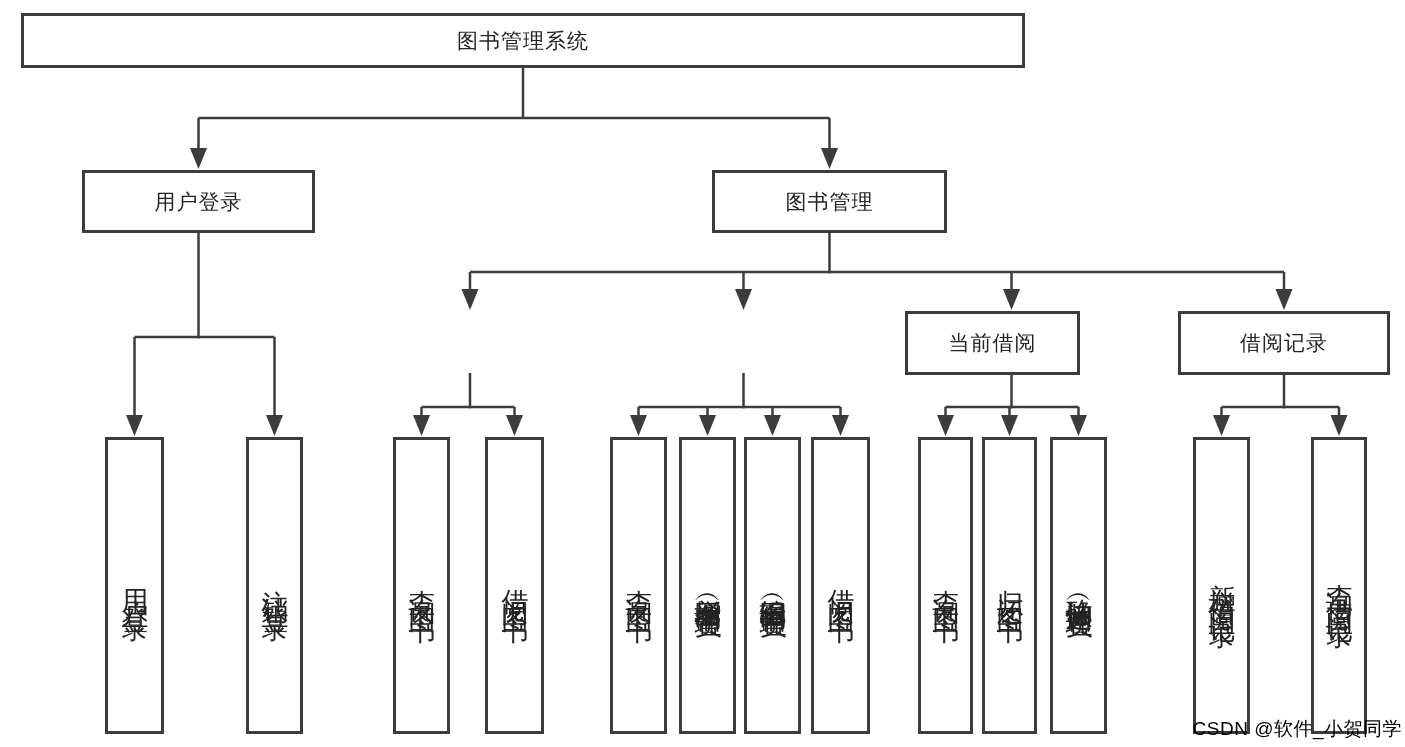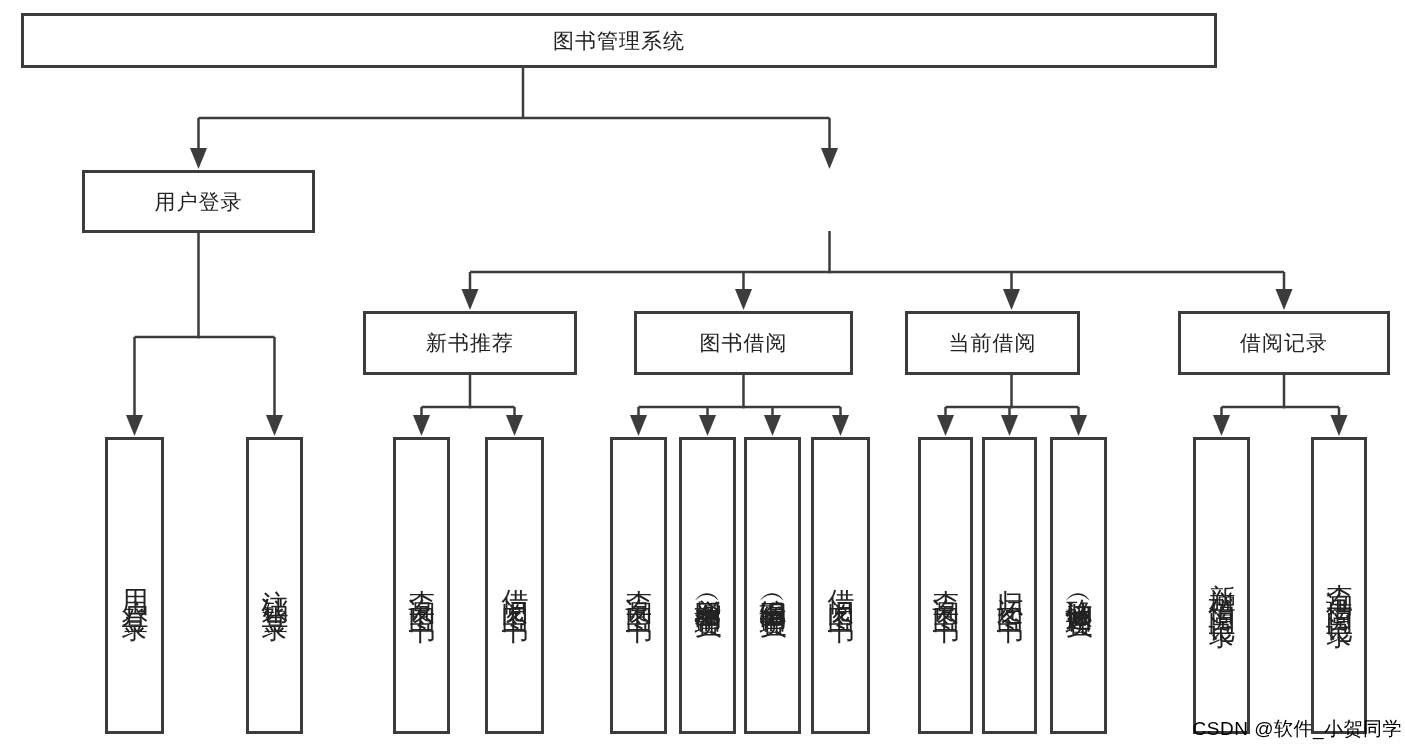--- a/index.html
+++ b/index.html
@@ -14,21 +14,21 @@
   }
   .hnode{font-size:21px;letter-spacing:1px;}
   .leaf{font-size:27px;}
   .leaf .vtext{
     writing-mode:vertical-rl;text-orientation:mixed;
     letter-spacing:9px;line-height:1;white-space:nowrap;
   }
   .leaf.mid .vtext{letter-spacing:8px;}
   .leaf.long .vtext{letter-spacing:2px;}
   
-  .n-root{left:21px;top:13px;width:1196px;height:55px;}
+  .n-root{left:21px;top:13px;width:1004px;height:55px;}
   .n-userlogin{left:82px;top:170px;width:233px;height:63px;}
   .n-bookmgmt{left:712px;top:170px;width:235px;height:63px;}
   .n-newbook{left:363px;top:311px;width:214px;height:64px;}
   .n-bookborrow{left:634px;top:311px;width:219px;height:64px;}
   .n-currentborrow{left:905px;top:311px;width:175px;height:64px;}
   .n-borrowrecords{left:1178px;top:311px;width:212px;height:64px;}
   .lf{top:437px;height:297px;}
   .lf1{left:105px;width:59px;}
   .lf2{left:246px;width:57px;}
   .lf3{left:393px;width:57px;}
@@ -94,27 +94,24 @@
     </g>
   </svg>
 
   <div class="node hnode n-root">
     <span>图书管理系统</span>
   </div>
 
   <div class="node hnode n-userlogin">
     <span>用户登录</span>
   </div>
+  <div class="node hnode n-bookmgmt">
+    <span>图书管理</span>
+  </div>
 
-  <div class="node hnode n-newbook">
-    <span>新书推荐</span>
-  </div>
-  <div class="node hnode n-bookborrow">
-    <span>图书借阅</span>
-  </div>
   <div class="node hnode n-currentborrow">
     <span>当前借阅</span>
   </div>
   <div class="node hnode n-borrowrecords">
     <span>借阅记录</span>
   </div>
 
   <div class="node leaf lf lf1">
     <span class="vtext">用户登录</span>
   </div>

